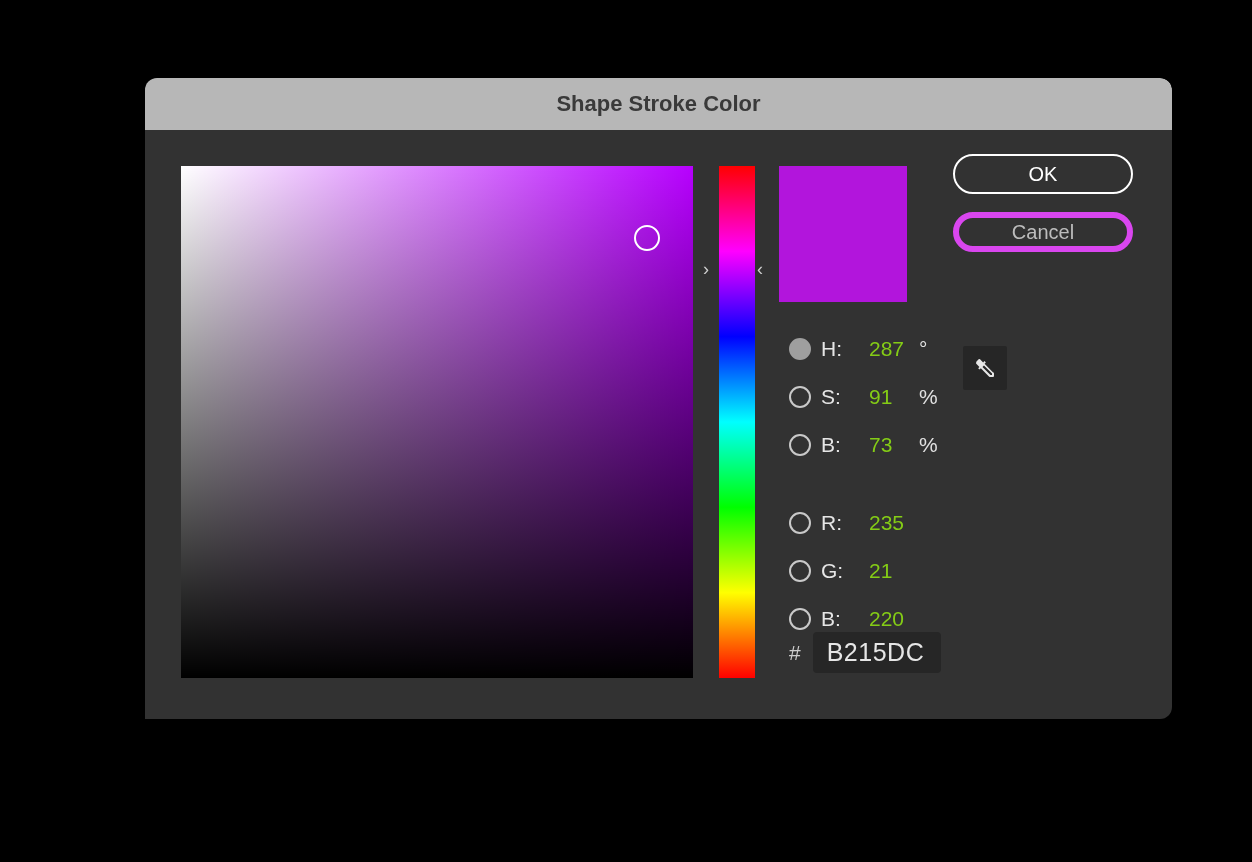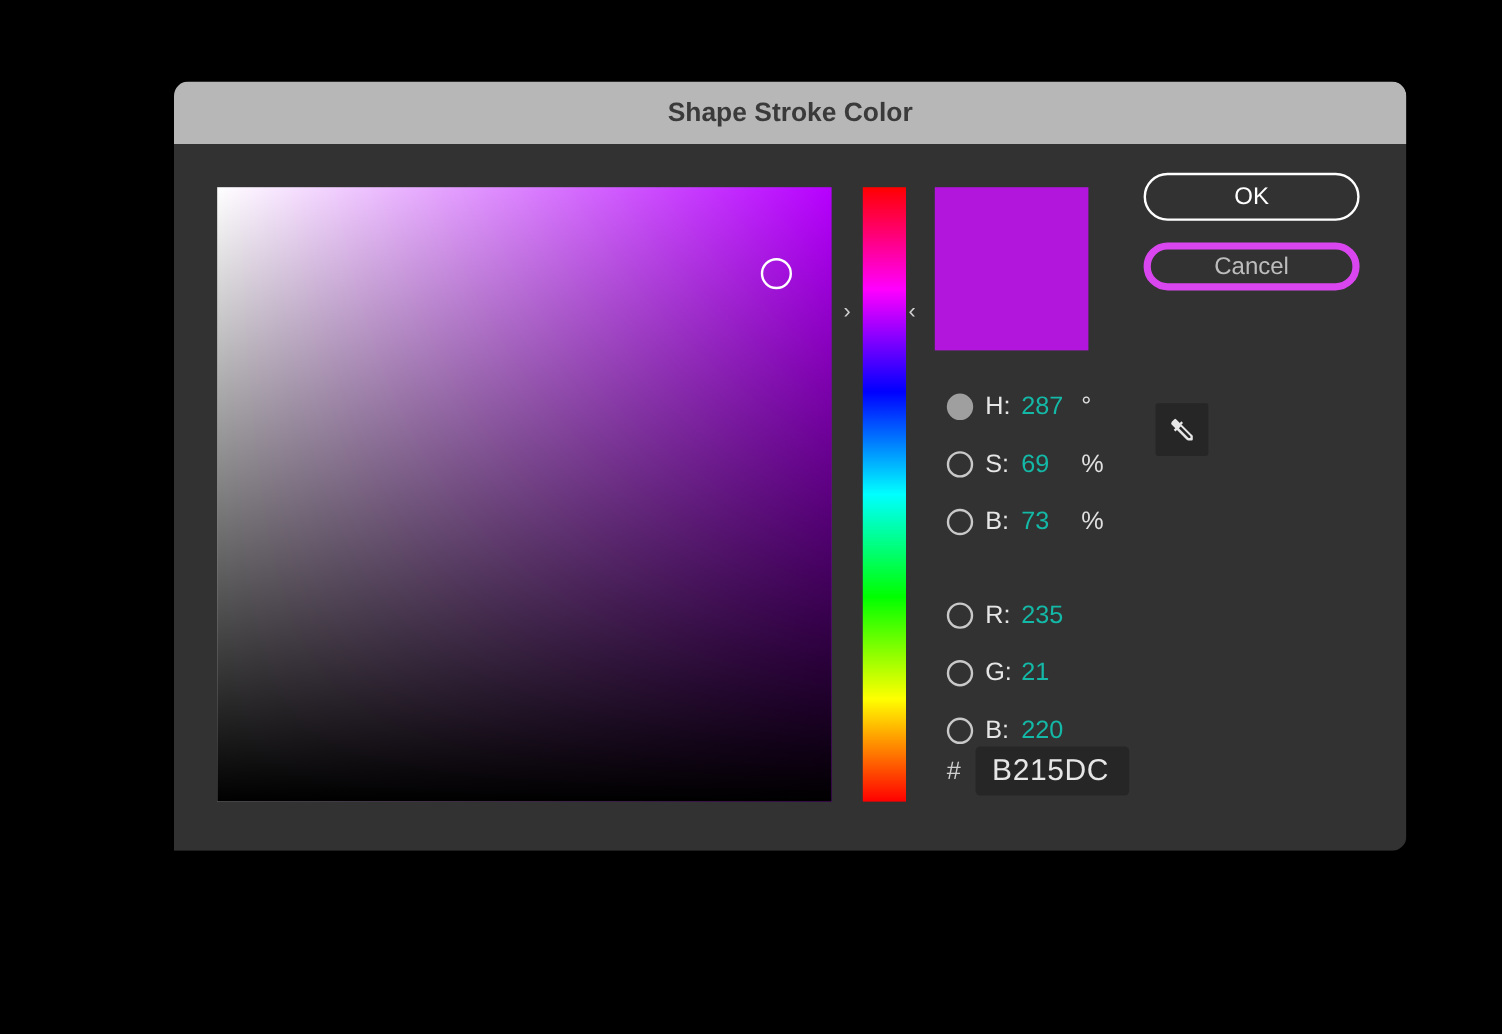--- a/index.html
+++ b/index.html
@@ -8,21 +8,21 @@
     width: 1252px;
     height: 862px;
     background: #000;
     font-family: -apple-system, BlinkMacSystemFont, "Segoe UI", Arial, sans-serif;
     overflow: hidden;
   }
 
   .dialog {
     position: absolute;
     left: 113px;
-    top: 68px;
+    top: 78px;
     width: 1027px;
     height: 641px;
     border-radius: 12px;
     overflow: hidden;
     box-shadow: 0 20px 60px rgba(0,0,0,0.6);
     padding-left: 32px;
   }
 
   .titlebar {
     height: 52px;
@@ -118,22 +118,22 @@
   }
   .radio.selected {
     background: #9f9f9f;
     border-color: #9f9f9f;
   }
   .row .label {
     color: #e6e6e6;
     width: 28px;
   }
   .row .value {
-    color: #14b8a6;
-    margin-left: 2px;
+    color: #84cc16;
+    margin-left: 20px;
     min-width: 44px;
     cursor: text;
   }
   .row .unit {
     color: #e0e0e0;
     margin-left: 6px;
   }
 
   
   .hex-row {
@@ -237,21 +237,21 @@
       <div class="row">
         <div class="radio selected"></div>
         <div class="label">H:</div>
         <div class="value">287</div>
         <div class="unit">°</div>
       </div>
 
       <div class="row">
         <div class="radio"></div>
         <div class="label">S:</div>
-        <div class="value">69</div>
+        <div class="value">91</div>
         <div class="unit">%</div>
       </div>
 
       <div class="row">
         <div class="radio"></div>
         <div class="label">B:</div>
         <div class="value">73</div>
         <div class="unit">%</div>
       </div>
 

